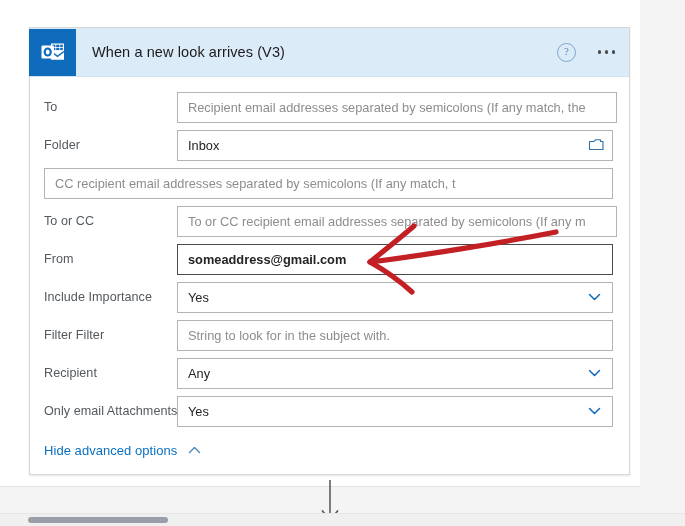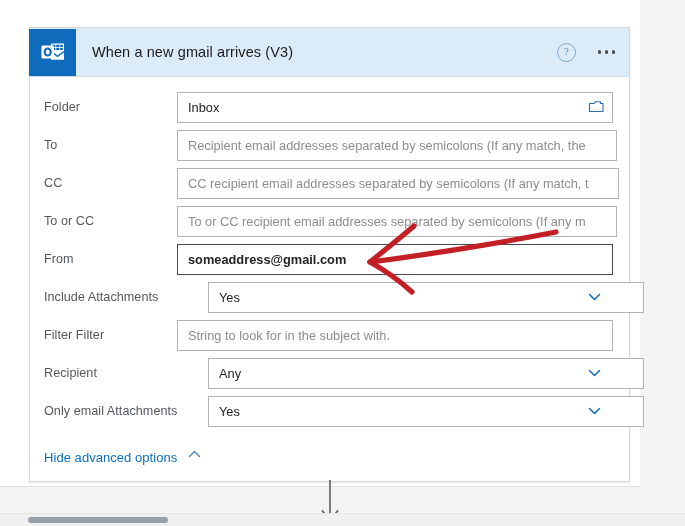--- a/index.html
+++ b/index.html
@@ -162,21 +162,20 @@
   }
   .field-box.placeholder {
     color: #8d8d8d;
   }
   .field-box.focused {
     border-color: #4a4a4a;
     font-weight: bold;
   }
   .field-box.select {
     padding-right: 36px;
-    margin-left: 31px;
   }
 
   
   .chevron {
     position: absolute;
     right: 11px;
     top: 50%;
     transform: translateY(-50%);
     width: 15px;
     height: 15px;
@@ -198,21 +197,20 @@
   .advanced-row {
     padding: 13px 0 16px 14px;
     display: flex;
     align-items: center;
   }
   .advanced-link {
     font-size: 13px;
     color: #0a70c0;
     cursor: pointer;
     letter-spacing: 0.05px;
-    margin-top: 7px;
   }
   .advanced-caret {
     margin-left: 10px;
     width: 15px;
     height: 15px;
     display: inline-block;
   }
 
   
   #connector {
@@ -277,75 +275,74 @@
             <rect x="20.2" y="7.8" width="2.6" height="2.3"></rect>
           </g>
           <path d="M11 11.5 L24 11.5 L24 19.5 L11 19.5 Z" fill="#ffffff"></path>
           <path d="M11 11.5 L17.5 16.4 L24 11.5" fill="none" stroke="#0f6cbd" stroke-width="1.5"></path>
 
           <rect x="1.5" y="5.5" width="12.5" height="13" rx="1.2" fill="#ffffff"></rect>
           <ellipse cx="7.7" cy="12" rx="4.1" ry="4.6" fill="#0f6cbd"></ellipse>
           <ellipse cx="7.7" cy="12" rx="1.9" ry="2.5" fill="#ffffff"></ellipse>
         </svg>
       </div>
-      <div class="card-title">When a new gmail arrives (V3)</div>
+      <div class="card-title">When a new look arrives (V3)</div>
       <div class="header-actions">
         <div class="help-icon">?</div>
         <div class="ellipsis-icon">
           <i></i>
             <i></i>
             <i></i>
         </div>
       </div>
     </div>
 
     <div class="card-body">
 
       <div class="field-row">
+        <div class="field-label">To</div>
+        <div class="field-control">
+          <div class="field-box placeholder">Recipient email addresses separated by semicolons (If any match, the</div>
+        </div>
+      </div>
+
+      <div class="field-row">
         <div class="field-label">Folder</div>
         <div class="field-control">
           <div class="field-box">Inbox</div>
           <div class="folder-btn">
             <svg width="17" height="16" viewBox="0 0 17 16" aria-hidden="true">
               <path d="M1.5 4.5 L6 4.5 L7.4 2.8 L12.5 2.8 L12.5 4.5 L15 4.5 L15 12.5 L1.5 12.5 Z" fill="none" stroke="#2f6ea5" stroke-width="1.1" stroke-linejoin="round"></path>
             </svg>
           </div>
         </div>
       </div>
 
       <div class="field-row">
-        <div class="field-label">To</div>
-        <div class="field-control">
-          <div class="field-box placeholder">Recipient email addresses separated by semicolons (If any match, the</div>
-        </div>
-      </div>
-
-      <div class="field-row">
-        <div class="field-label">CC</div>
         <div class="field-control">
           <div class="field-box placeholder">CC recipient email addresses separated by semicolons (If any match, t</div>
         </div>
       </div>
 
       <div class="field-row">
         <div class="field-label">To or CC</div>
         <div class="field-control">
           <div class="field-box placeholder">To or CC recipient email addresses separated by semicolons (If any m</div>
         </div>
       </div>
 
       <div class="field-row">
         <div class="field-label">From</div>
         <div class="field-control">
           <div class="field-box focused">someaddress@gmail.com</div>
         </div>
       </div>
 
       <div class="field-row">
-        <div class="field-label">Include Attachments</div>
+        <div class="field-label">Include Importance</div>
         <div class="field-control">
           <div class="field-box select">Yes</div>
           <span class="chevron">
             <svg width="15" height="15" viewBox="0 0 15 15">
                 <path d="M2.5 5 L7.5 10 L12.5 5" fill="none" stroke="#0f6cbd" stroke-width="1.5" stroke-linecap="round" stroke-linejoin="round"></path>
               </svg>
           </span>
         </div>
       </div>
 

